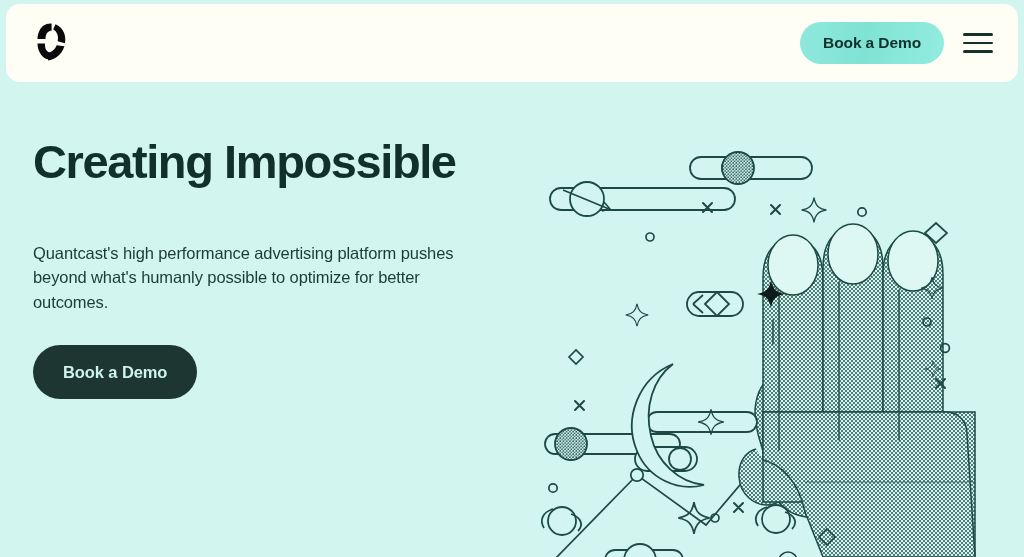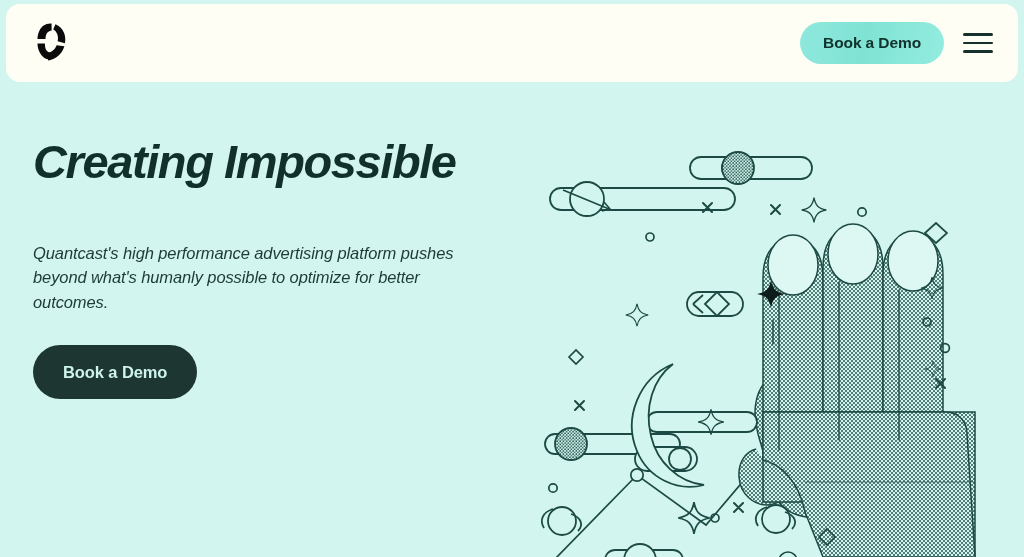--- a/index.html
+++ b/index.html
@@ -46,21 +46,21 @@
   .hamburger {
     width:44px; height:44px; margin-left:12px;
     display:flex; flex-direction:column; justify-content:center;
     align-items:center; gap:6px; cursor:pointer; background:none; border:none;
   }
   .hamburger span { display:block; width:30px; height:2.6px; background:#16302c; border-radius:2px; }
 
   
   .hero { position:absolute; left:0; top:82px; width:1024px; height:475px; }
 
-  .hero-copy { position:absolute; left:33px; top:56px; width:470px;font-style:italic; }
+  .hero-copy { position:absolute; left:33px; top:56px; width:470px; }
 
   .hero-title {
     font-size:47px; line-height:1.0;
     font-weight:700; letter-spacing:-1.4px;
     color:#11302b;
     font-family:"Liberation Sans", sans-serif;
   }
 
   .hero-sub {
     margin-top:56px;

